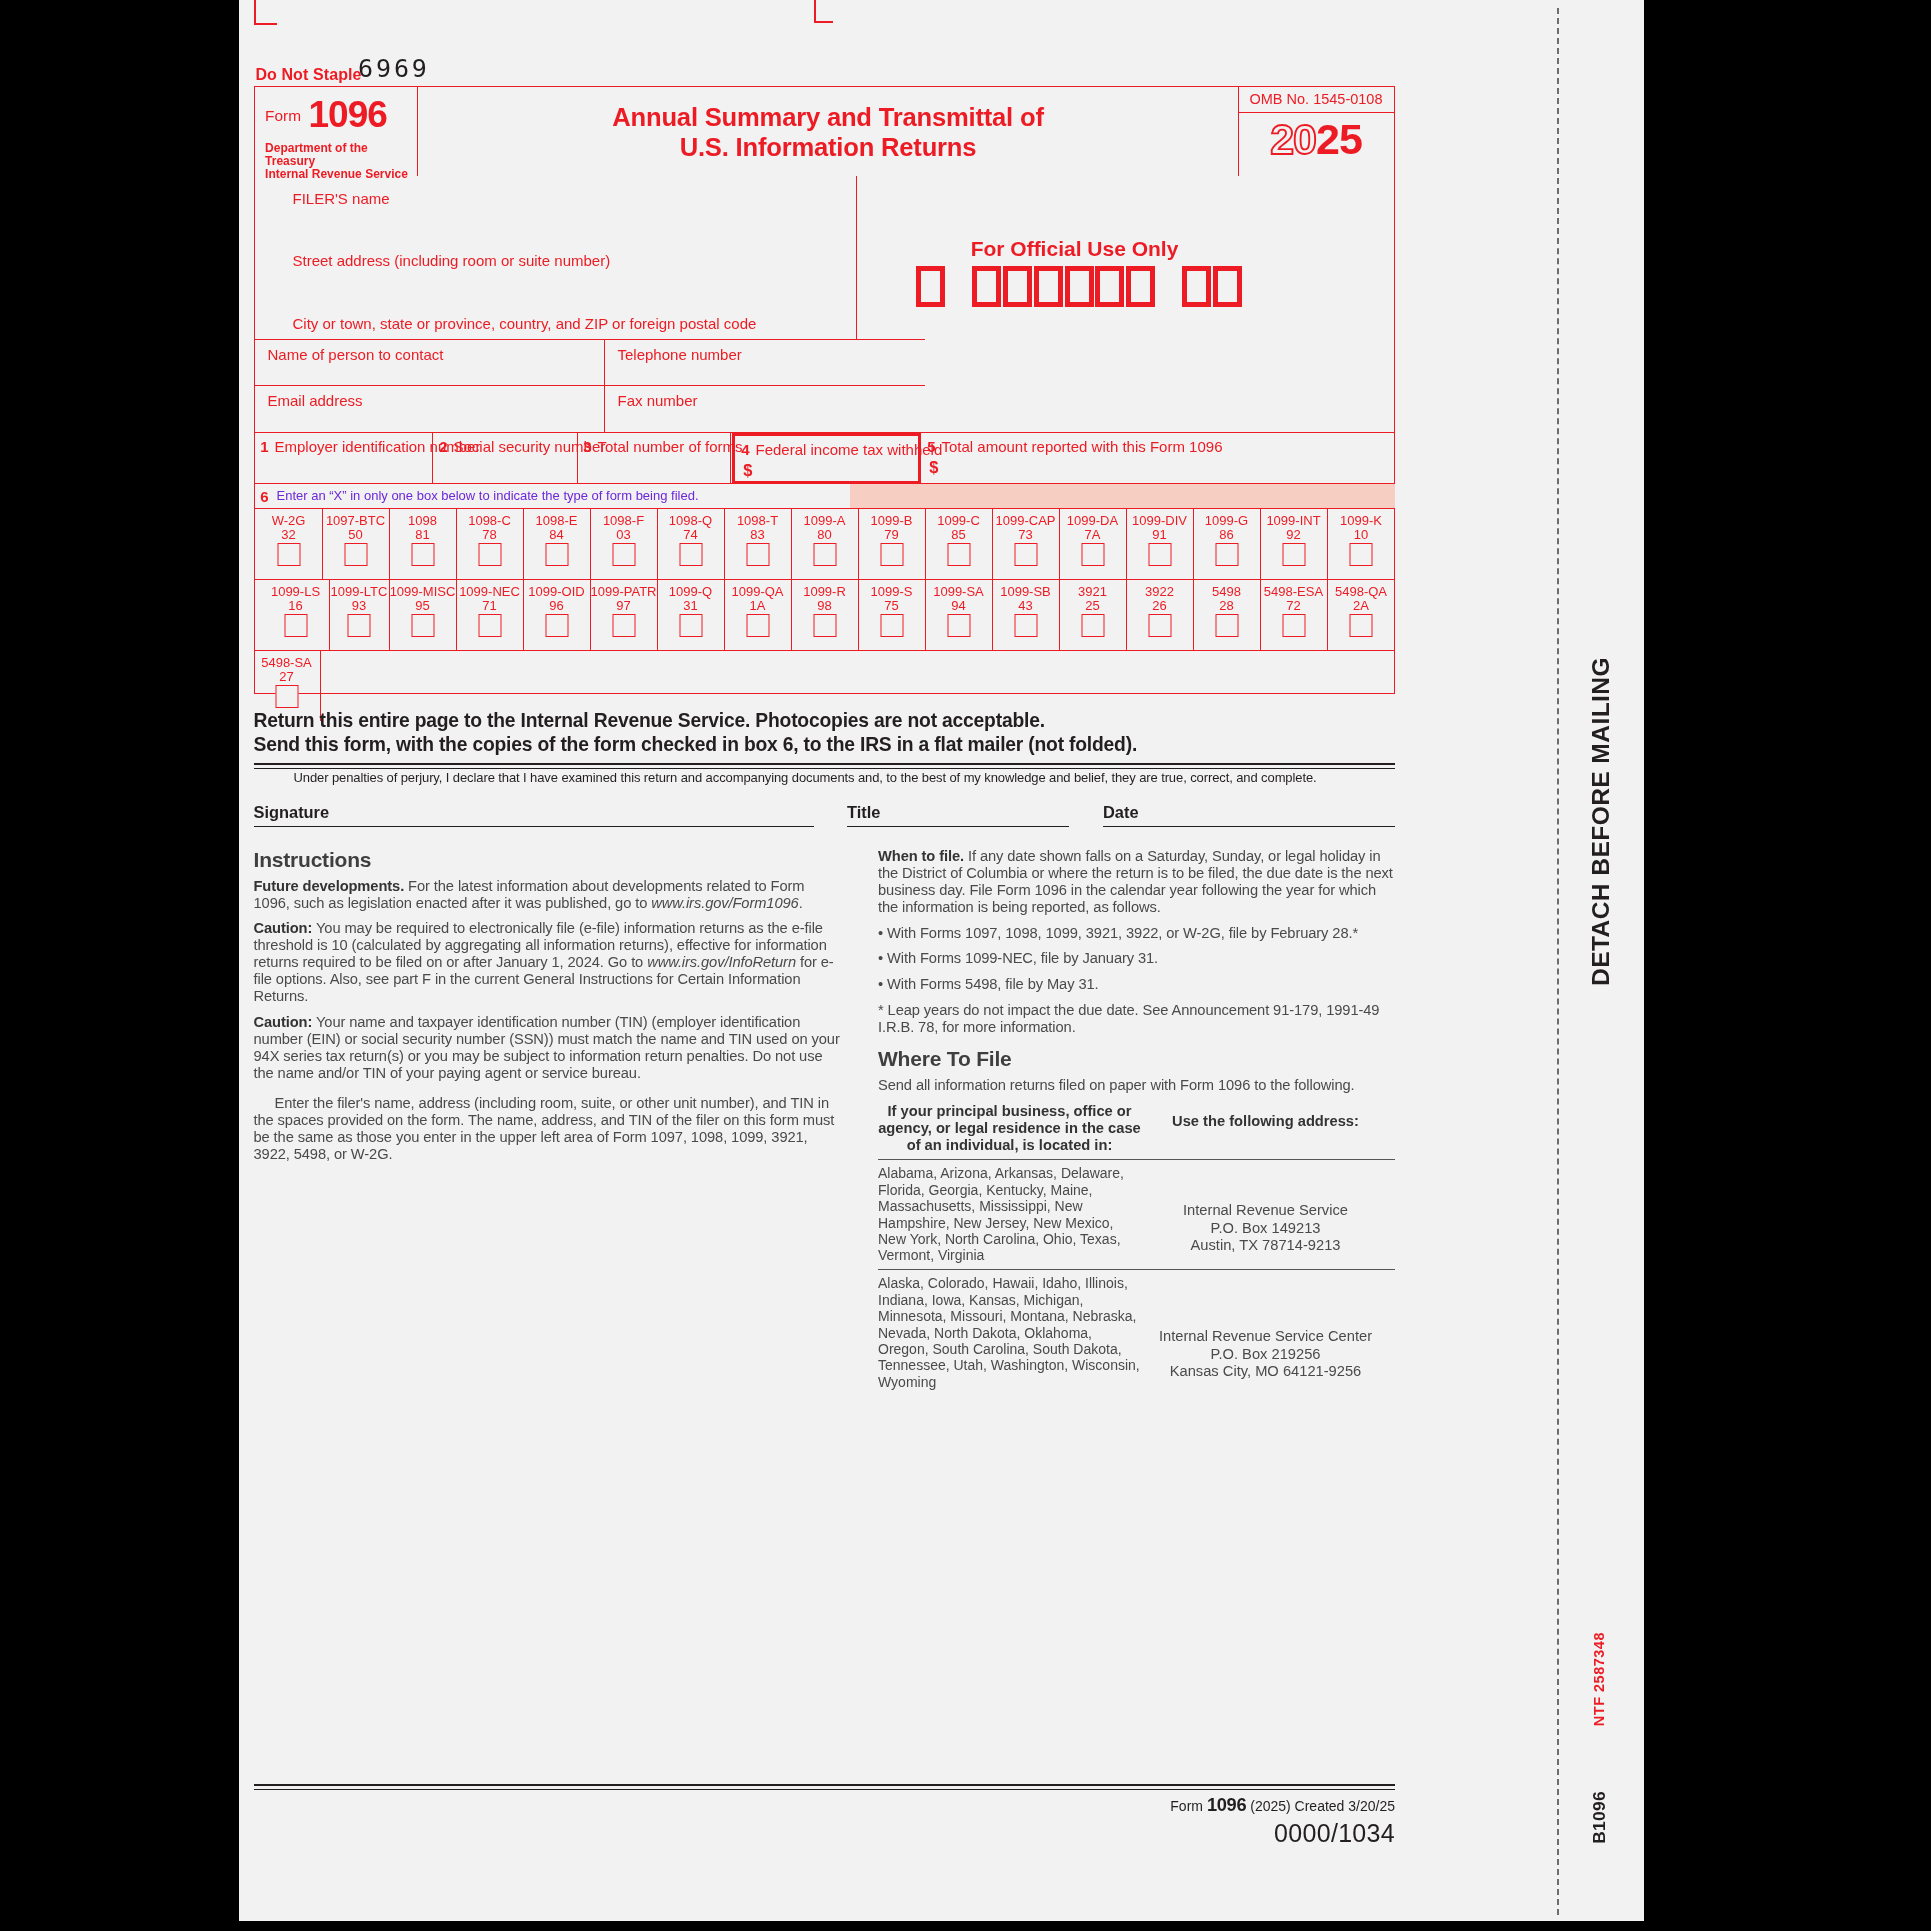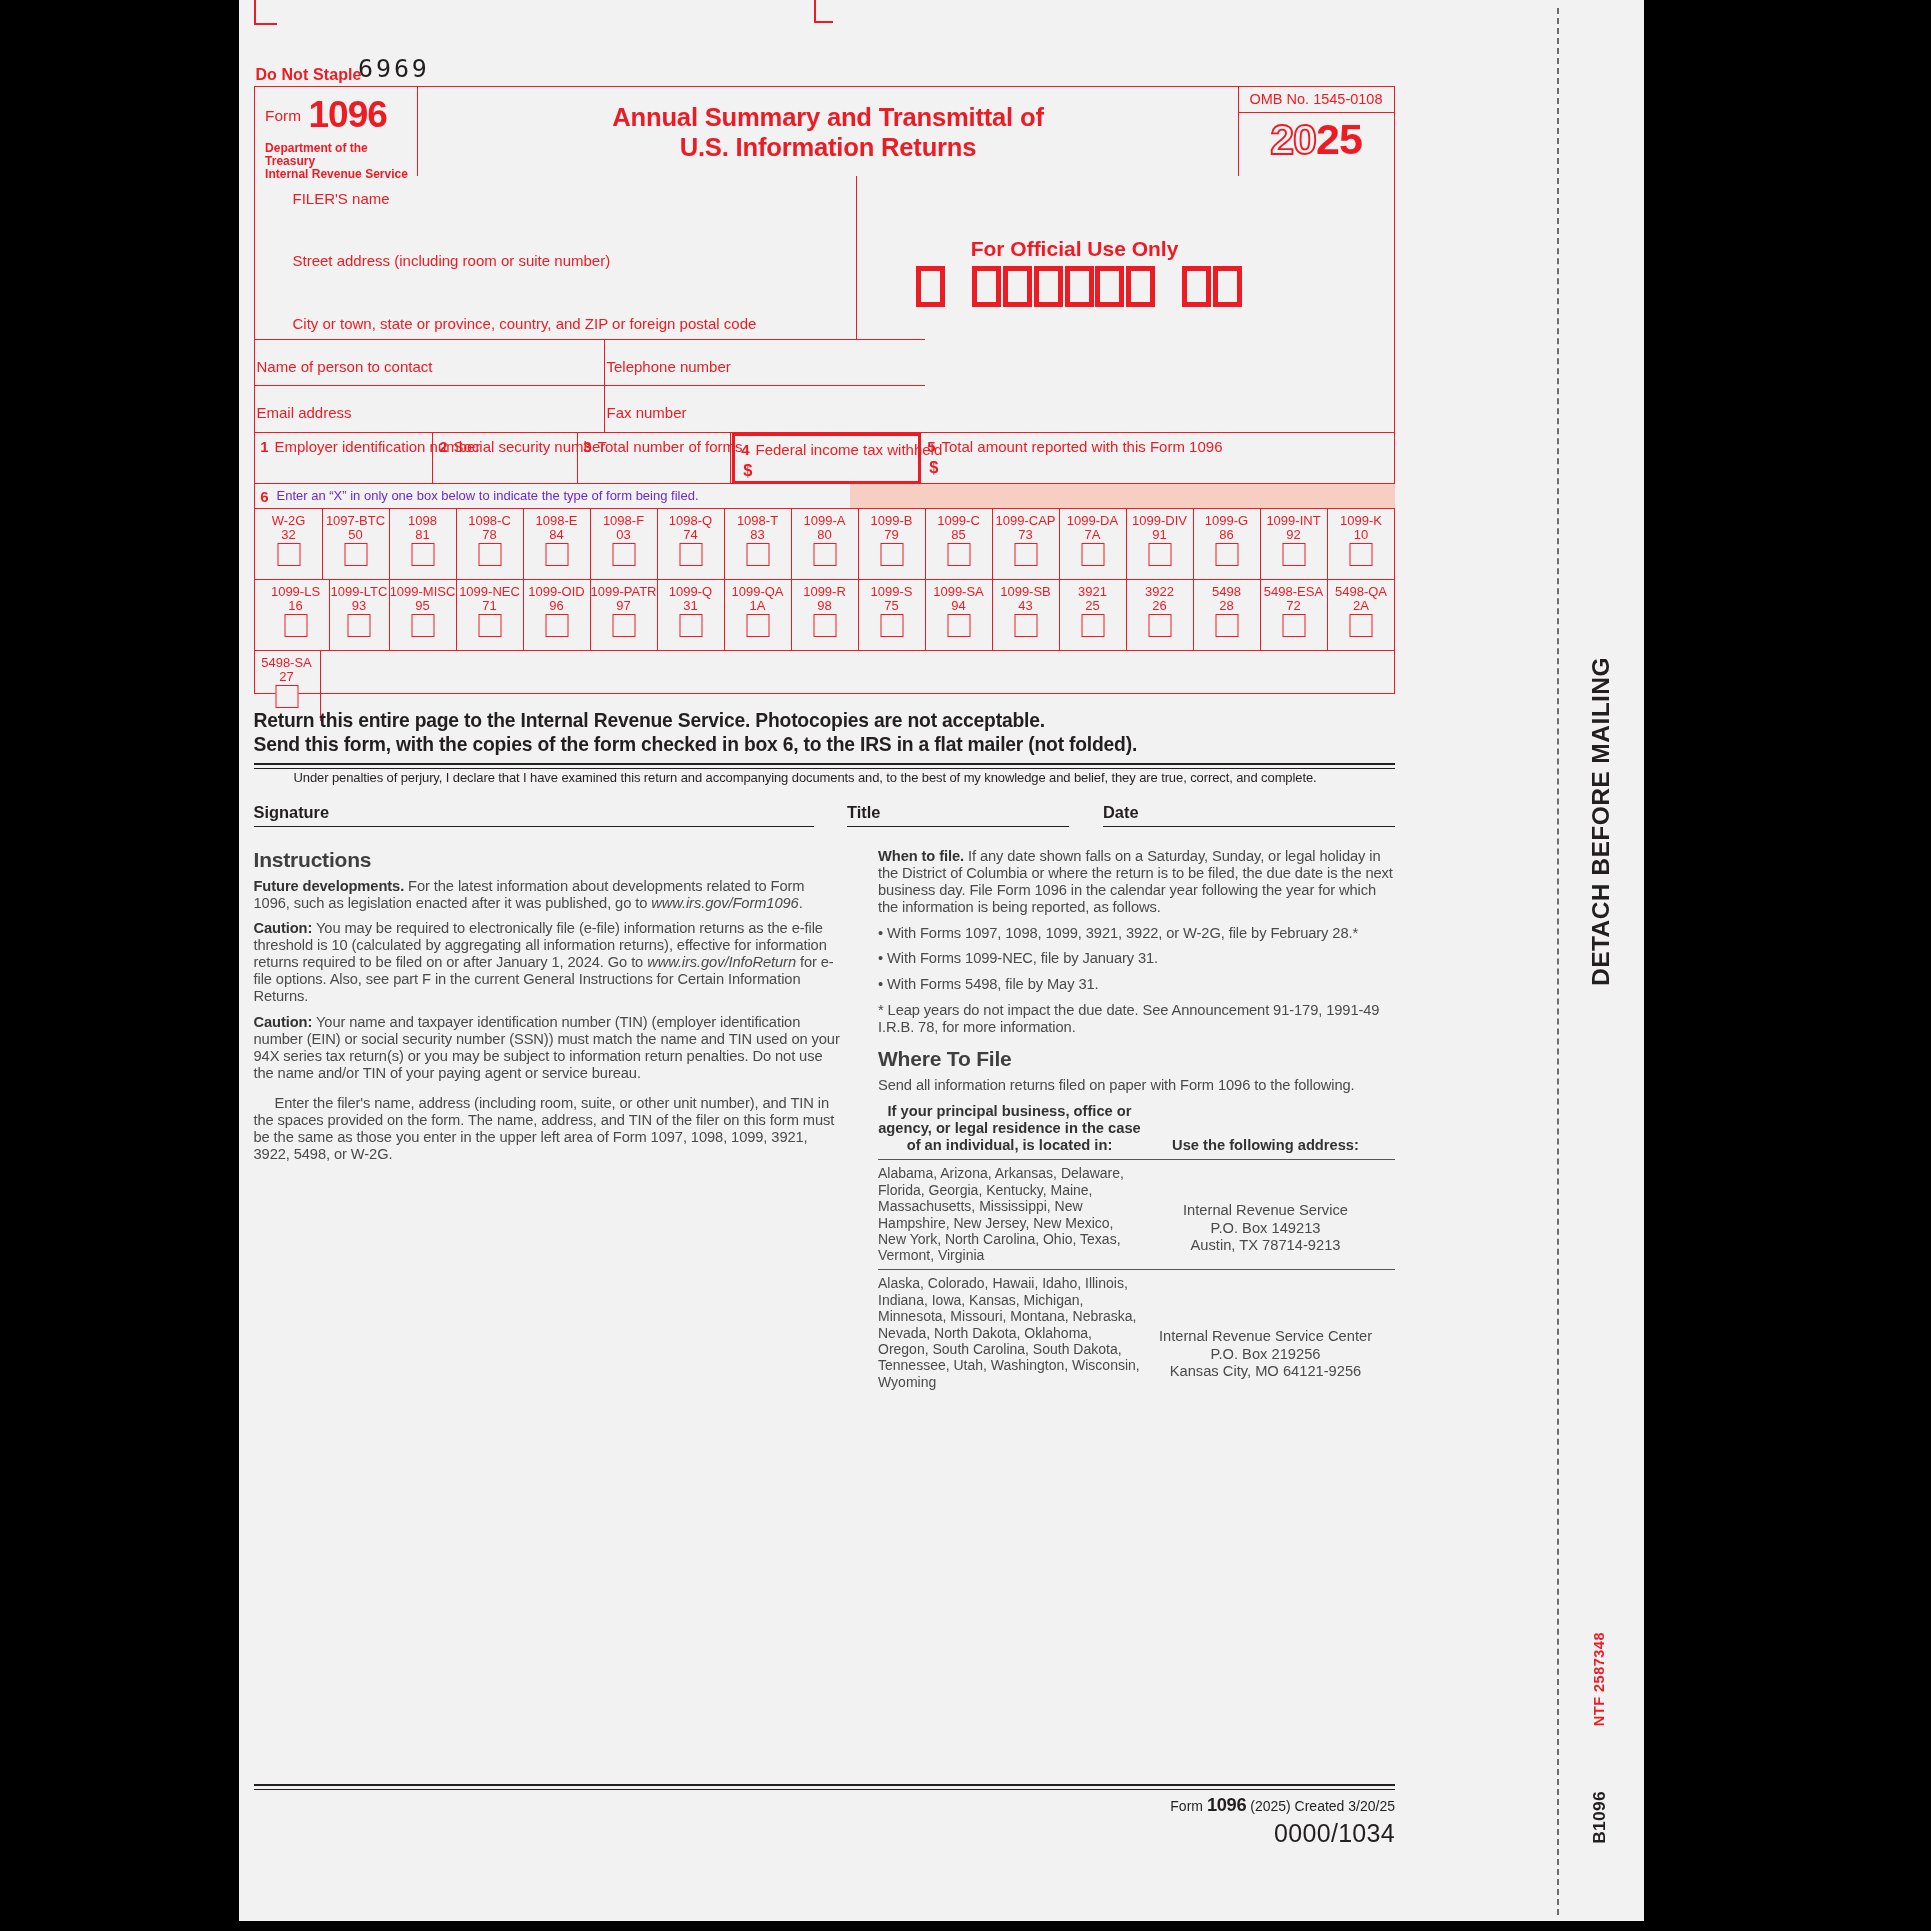--- a/index.html
+++ b/index.html
@@ -40,21 +40,21 @@
 
   .officialonly{position:absolute;left:676px;top:237px;width:319px;text-align:center;font-size:21px;font-weight:bold;color:#ed1c24;}
   .ofu-boxes{position:absolute;left:677px;top:266px;display:flex;gap:0;}
   .ofu-b{width:29px;height:41px;border:5.8px solid #ed1c24;box-sizing:border-box;margin-right:1.9px;}
   .ofu-gap{width:25px;}
 
   
   .cgrid{position:absolute;left:14.5px;top:339px;width:671px;height:93px;}
   .crow{position:absolute;left:0;width:671px;height:46px;box-sizing:border-box;border-top:1.5px solid #ed1c24;}
   .ccell{position:absolute;top:0;height:46px;box-sizing:border-box;}
-  .ccell span{font-size:15px;color:#ed1c24;position:absolute;left:3px;top:5.8px;white-space:nowrap;margin-top:12px;}
+  .ccell span{font-size:15px;color:#ed1c24;position:absolute;left:14px;top:5.8px;white-space:nowrap;}
   .cdiv{position:absolute;left:350px;top:0;width:1.5px;height:46px;background:#ed1c24;}
 
   
   .nrow{position:absolute;left:14.5px;top:432px;width:1141px;height:51px;border-top:1.5px solid #ed1c24;box-sizing:border-box;}
   .ncell{position:absolute;top:0;height:51px;box-sizing:border-box;border-right:1.5px solid #ed1c24;}
   .ncell .nn{font-size:15px;font-weight:bold;color:#ed1c24;position:absolute;left:6.8px;top:4.8px;}
   .ncell .nt{font-size:15px;color:#ed1c24;position:absolute;top:4.8px;white-space:nowrap;}
   .ncell .dollar{font-size:16.4px;font-weight:bold;color:#ed1c24;position:absolute;left:8.7px;top:25px;}
   .box4{border:3.1px solid #ed1c24 !important;}
 
@@ -86,21 +86,21 @@
   
   .colL{position:absolute;left:14.5px;top:848px;width:589px;}
   .colR{position:absolute;left:639px;top:848px;width:517px;}
   h2.sect{font-size:21px;font-weight:bold;color:#3f3f3f;margin:0 0 5.8px 0;letter-spacing:-0.2px;}
   p.ip{font-size:14.7px;color:#4a4a4a;line-height:17px;margin:0 0 8.7px 0;letter-spacing:-0.1px;}
   p.ip b{color:#333;}
   p.ip i{font-style:italic;}
   p.ind{text-indent:21px;margin-top:13px;}
   .bul{font-size:14.7px;color:#4a4a4a;line-height:17px;margin:0 0 8.7px 0;letter-spacing:-0.1px;}
 
-  .wtf-head{display:flex;margin-top:3.9px;align-items:flex-end;}
+  .wtf-head{display:flex;margin-top:3.9px;}
   .wtf-h1{width:263px;font-size:14.7px;font-weight:bold;color:#333;line-height:17px;text-align:center;}
   .wtf-h2{width:249px;font-size:14.7px;font-weight:bold;color:#333;line-height:17px;text-align:center;padding-top:9.7px;}
   .wtf-rule{border-top:1.4px solid #555;margin:4.8px 0 5.8px 0;}
   .wtf-row{display:flex;}
   .wtf-c1{width:263px;font-size:14px;color:#4a4a4a;line-height:16.4px;}
   .wtf-c2{width:249px;font-size:14.7px;color:#4a4a4a;line-height:17.4px;text-align:center;padding-top:37px;}
 
   
   .footrule{position:absolute;left:14.5px;top:1784px;width:1141px;border-top:2.5px solid #231f20;border-bottom:1.2px solid #231f20;height:2.9px;}
   .footL{position:absolute;left:14.5px;top:1792px;width:734px;font-size:16.4px;font-weight:bold;color:#231f20;line-height:20px;letter-spacing:-0.2px;}

